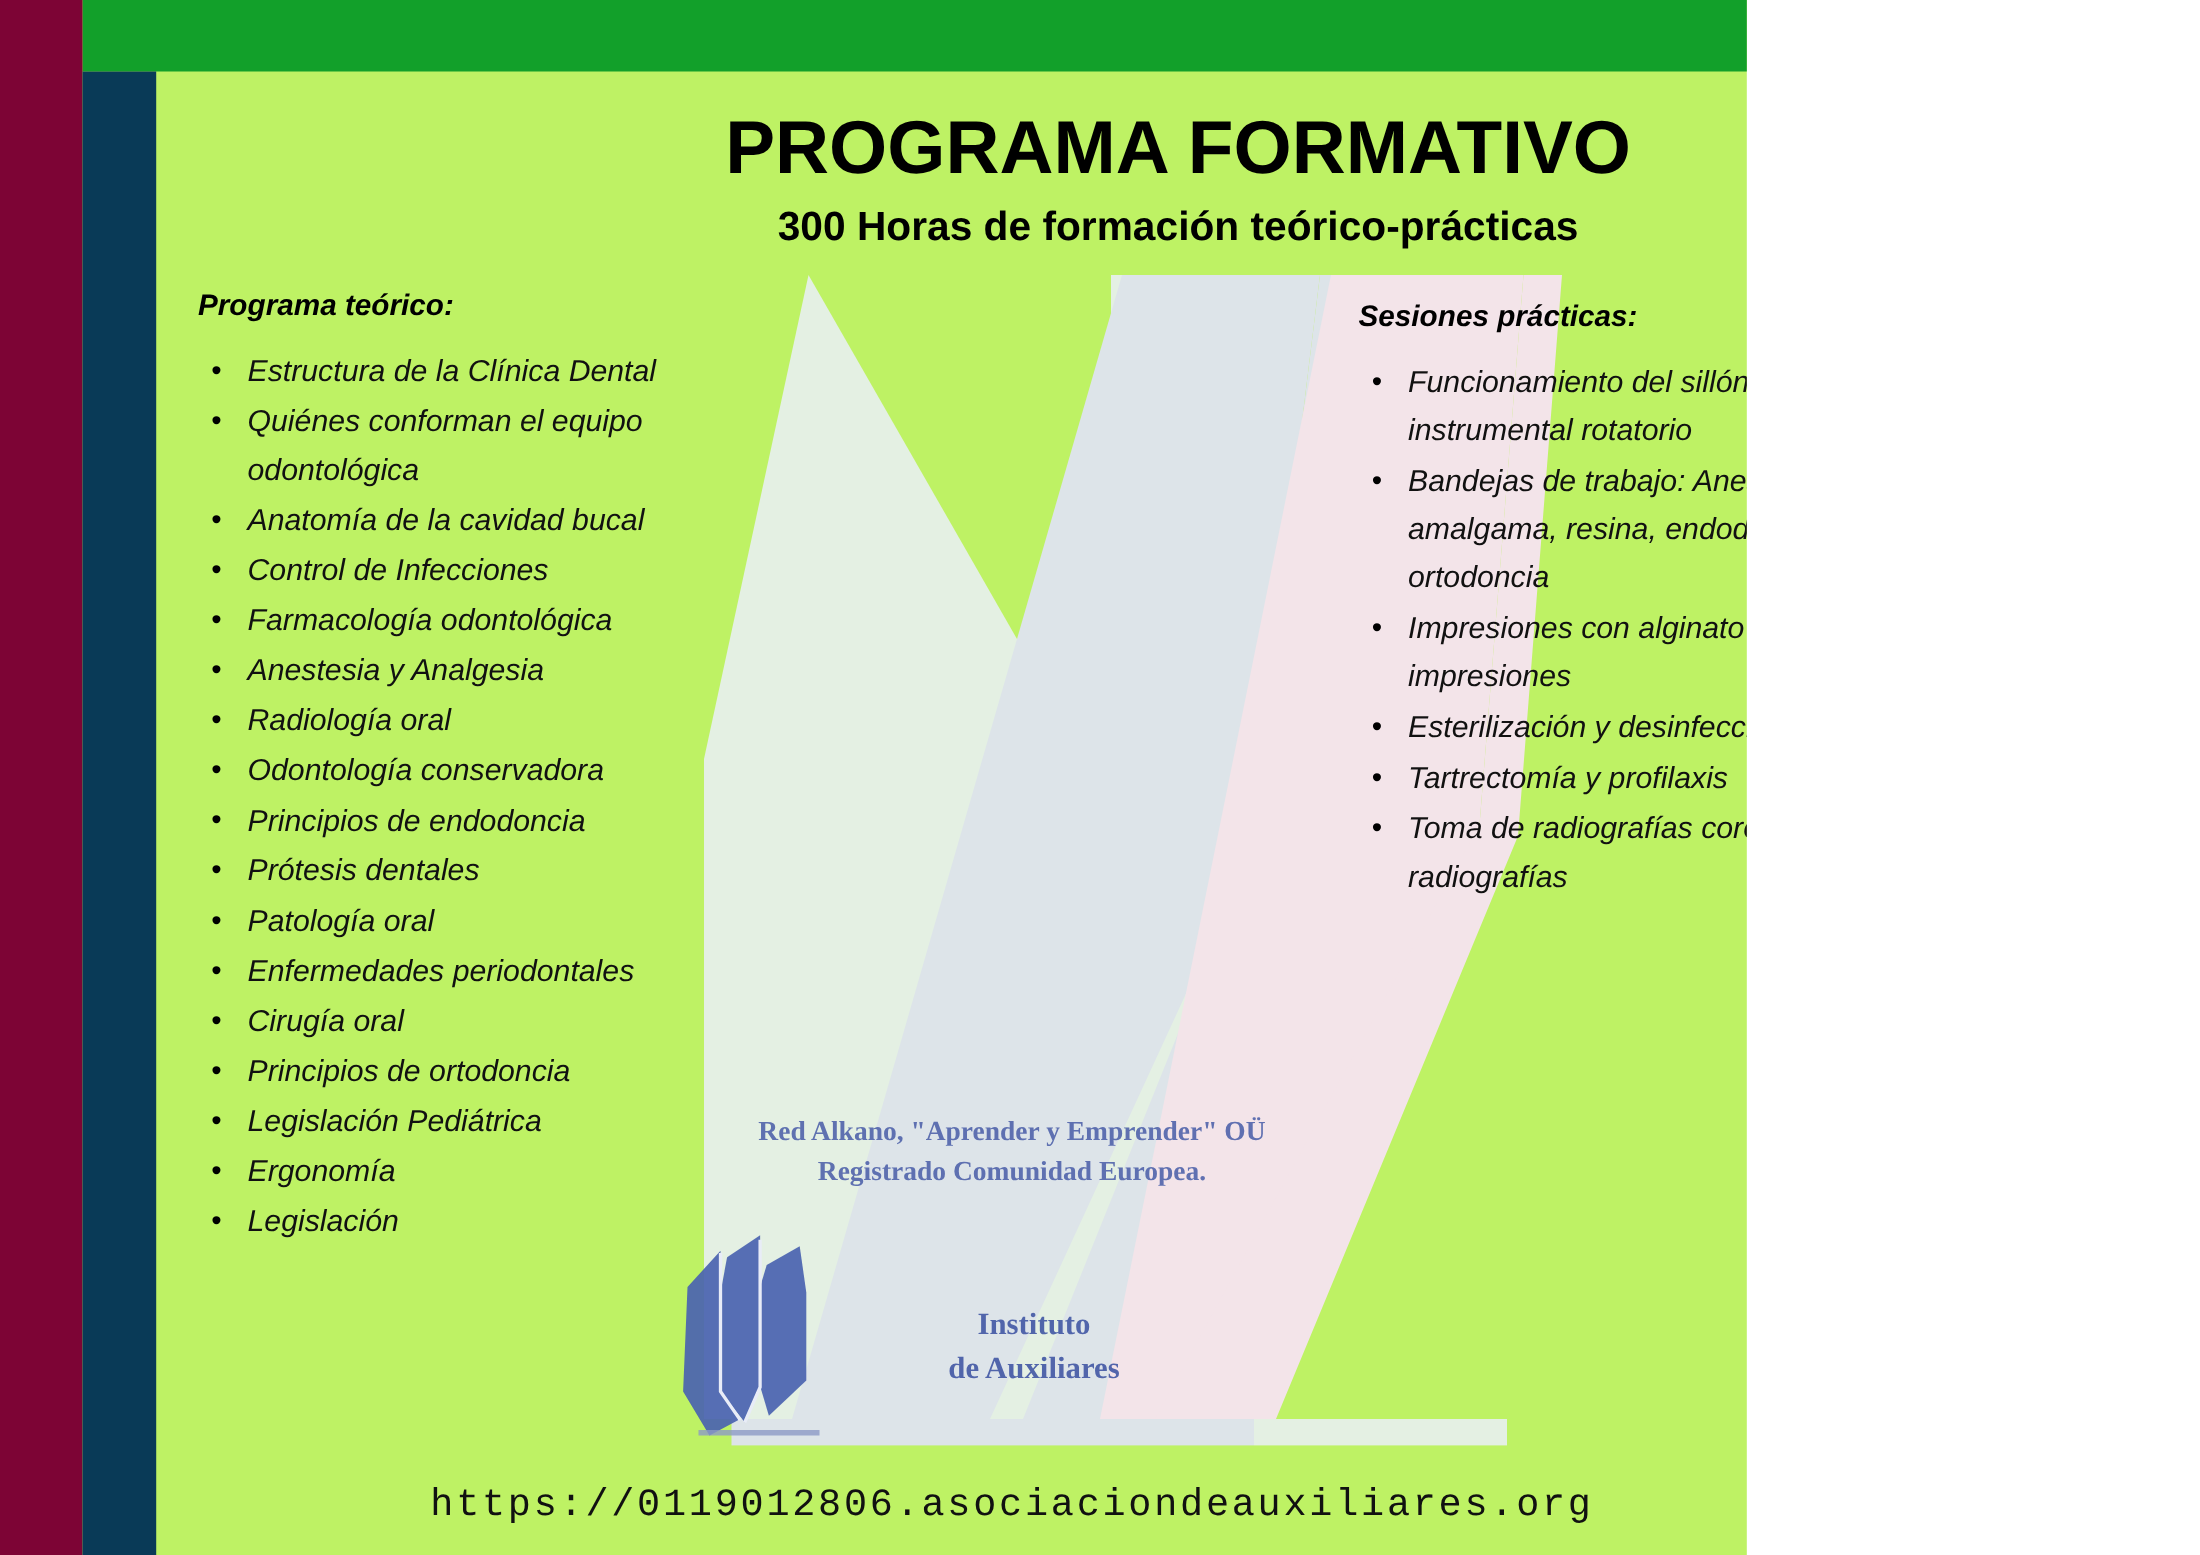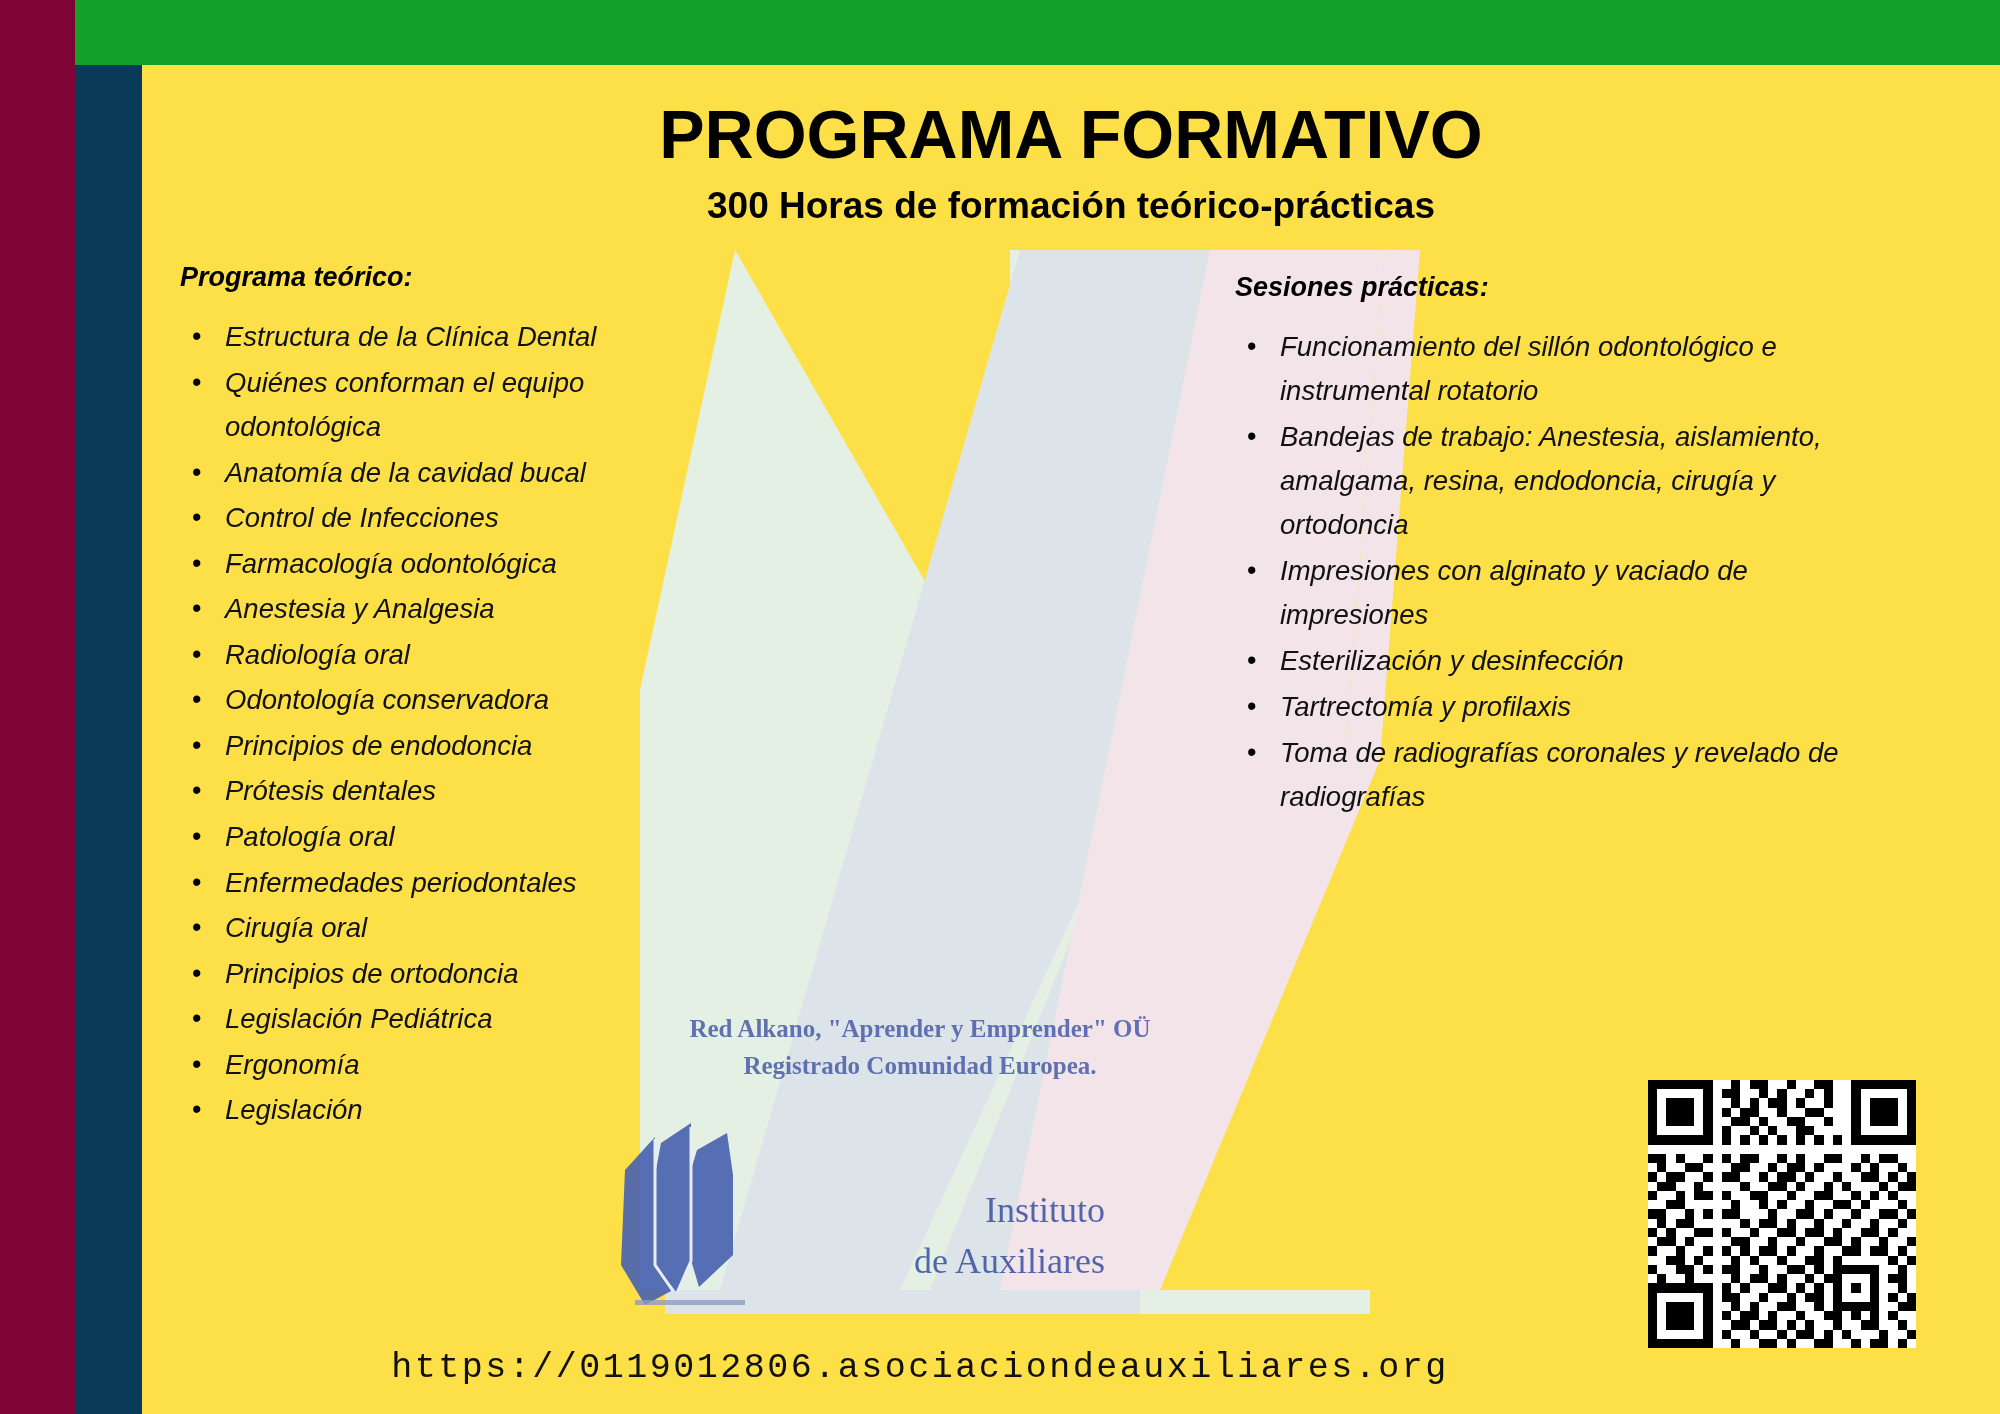--- a/index.html
+++ b/index.html
@@ -2,23 +2,23 @@
 <html><head>
 <meta charset="utf-8">
 <style>
   html, body {
     margin: 0;
     padding: 0;
     background: #ffffff;
   }
   #page {
     position: relative;
-    width: 2000px;
+    width: 1588px;
     height: 1414px;
-    background: #fde047;
+    background: #bef264;
     overflow: hidden;
     font-family: "Liberation Sans", sans-serif;
   }
 
   
   .bar-maroon {
     position: absolute;
     left: 0; top: 0;
     width: 75px; height: 1414px;
     background: #7d0435;
@@ -137,25 +137,25 @@
   .logo-mark {
     position: absolute;
     left: 15px; top: 105px;
     width: 140px; height: 200px;
   }
   .logo-inst {
     position: absolute;
     left: 175px; top: 175px;
     width: 330px;
     font-family: "Liberation Serif", serif;
-    font-weight: normal;
+    font-weight: bold;
     color: #4a5fa8;
-    font-size: 36px;
+    font-size: 28px;
     line-height: 1.42;
-    text-align: right;
+    text-align: center;
     opacity: 0.95;
   }
   .logo-underline {
     position: absolute;
     left: 35px; top: 290px;
     width: 110px; height: 5px;
     background: #8d9ac6;
     opacity: 0.8;
   }
 

